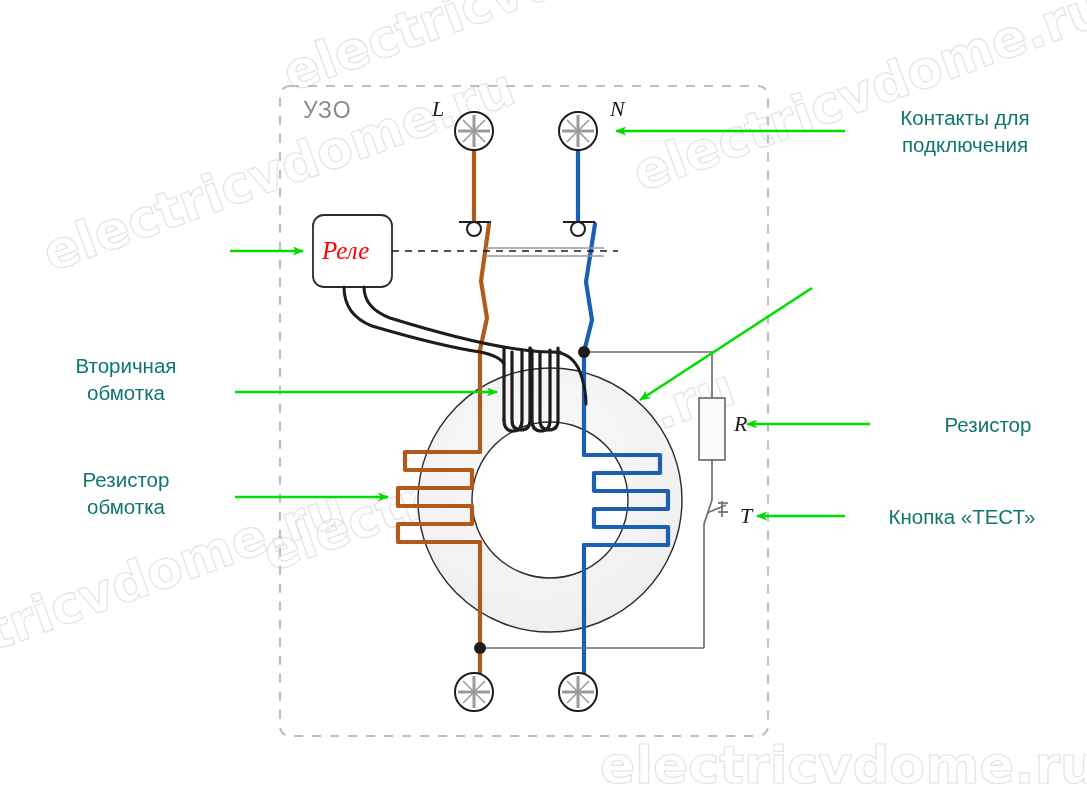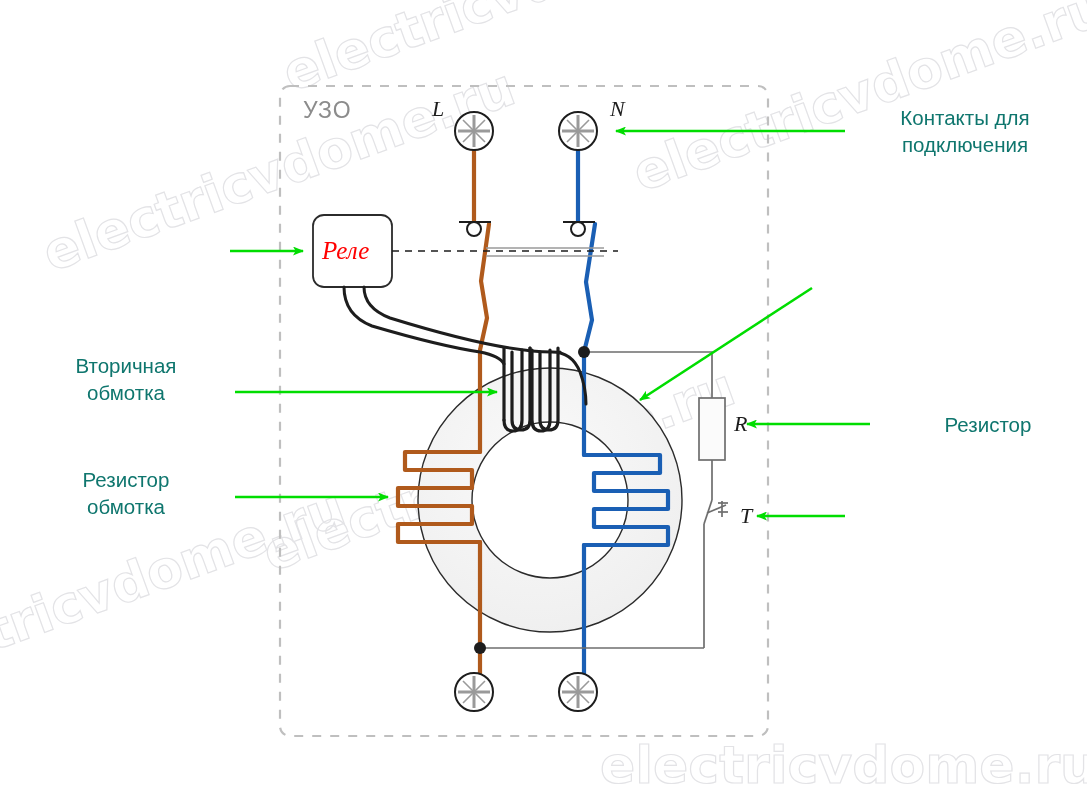--- a/index.html
+++ b/index.html
@@ -182,20 +182,21 @@
 
   <div class="sym" style="left:734px;top:411px;">R</div>
   <div class="sym" style="left:740px;top:503px;">T</div>
 
   <div class="lbl" style="left:855px;top:104px;width:220px;">Контакты для
 подключения</div>
 
 
   <div class="lbl" style="left:898px;top:411px;width:180px;">Резистор</div>
 
+  <div class="lbl" style="left:852px;top:503px;width:220px;">Кнопка «ТЕСТ»</div>
 
 
   <div class="lbl" style="left:28px;top:352px;width:196px;">Вторичная
 обмотка</div>
 
   <div class="lbl" style="left:28px;top:466px;width:196px;">Резистор
 обмотка</div>
 
 </div>
 

